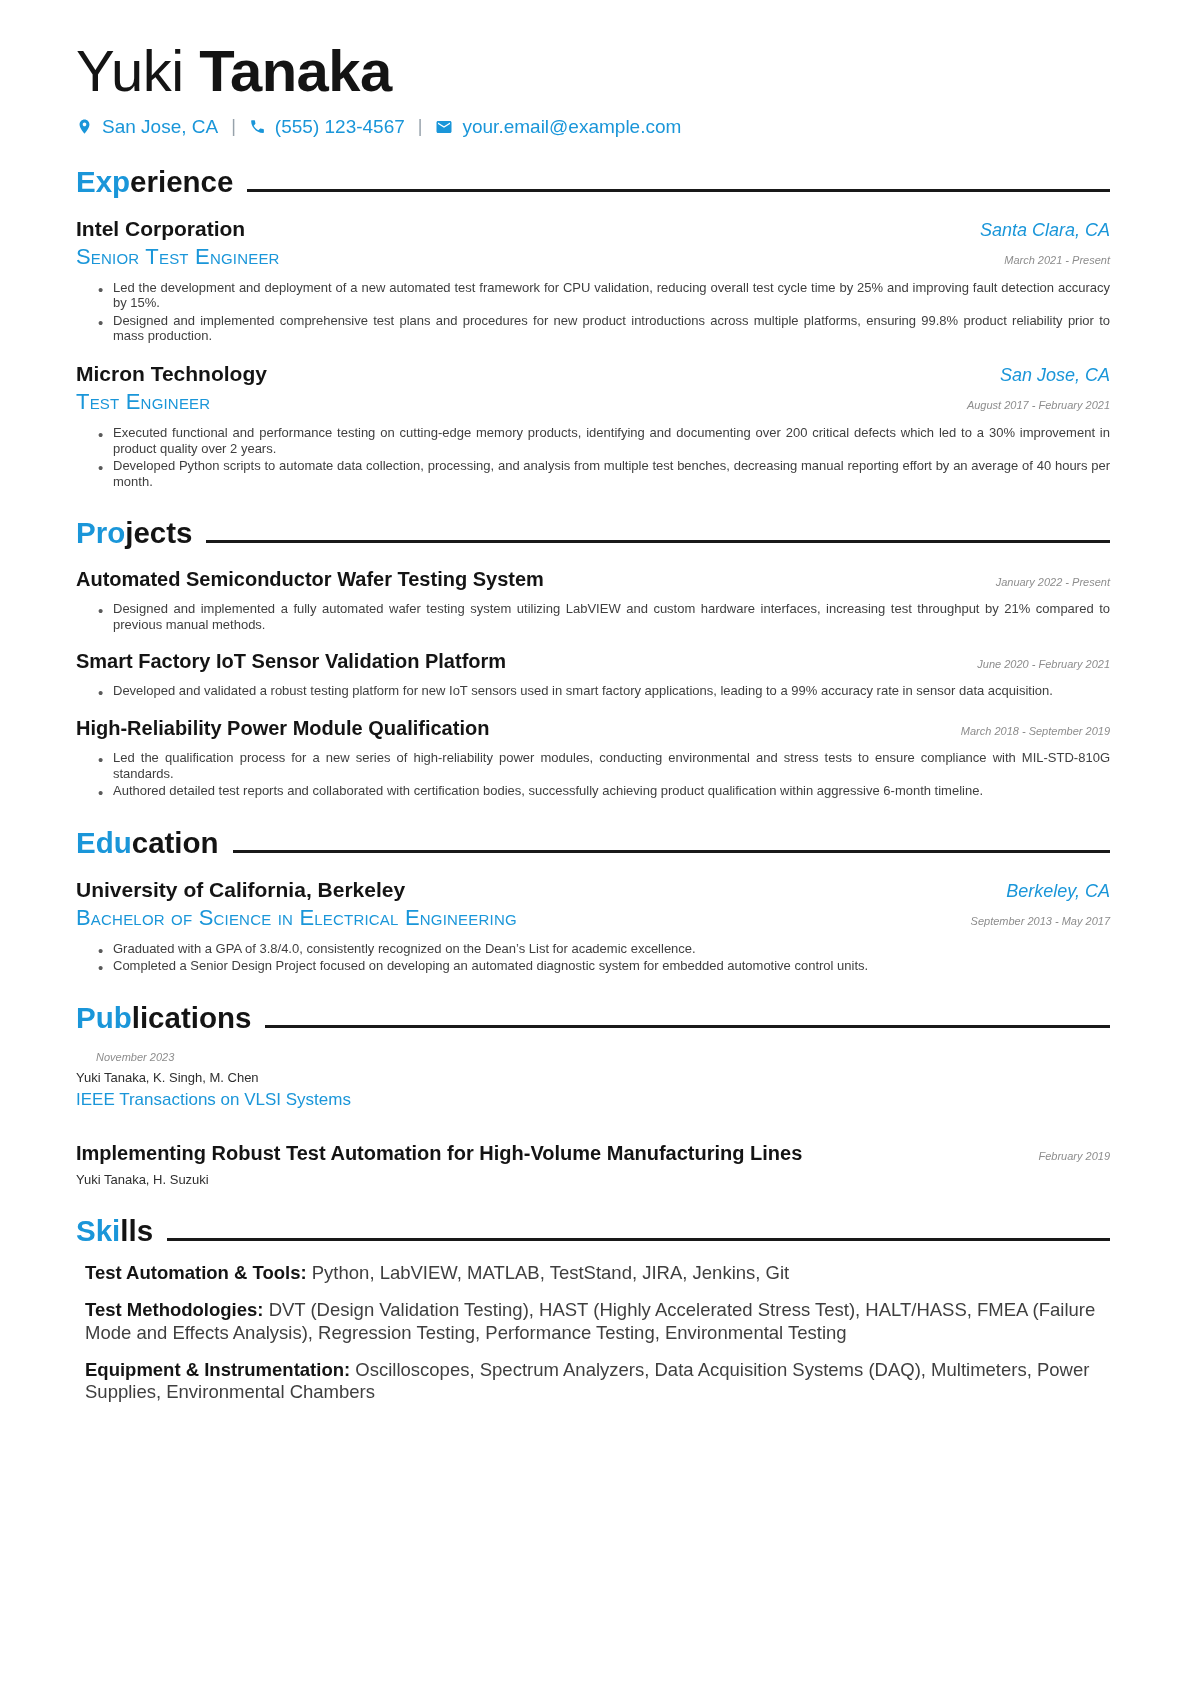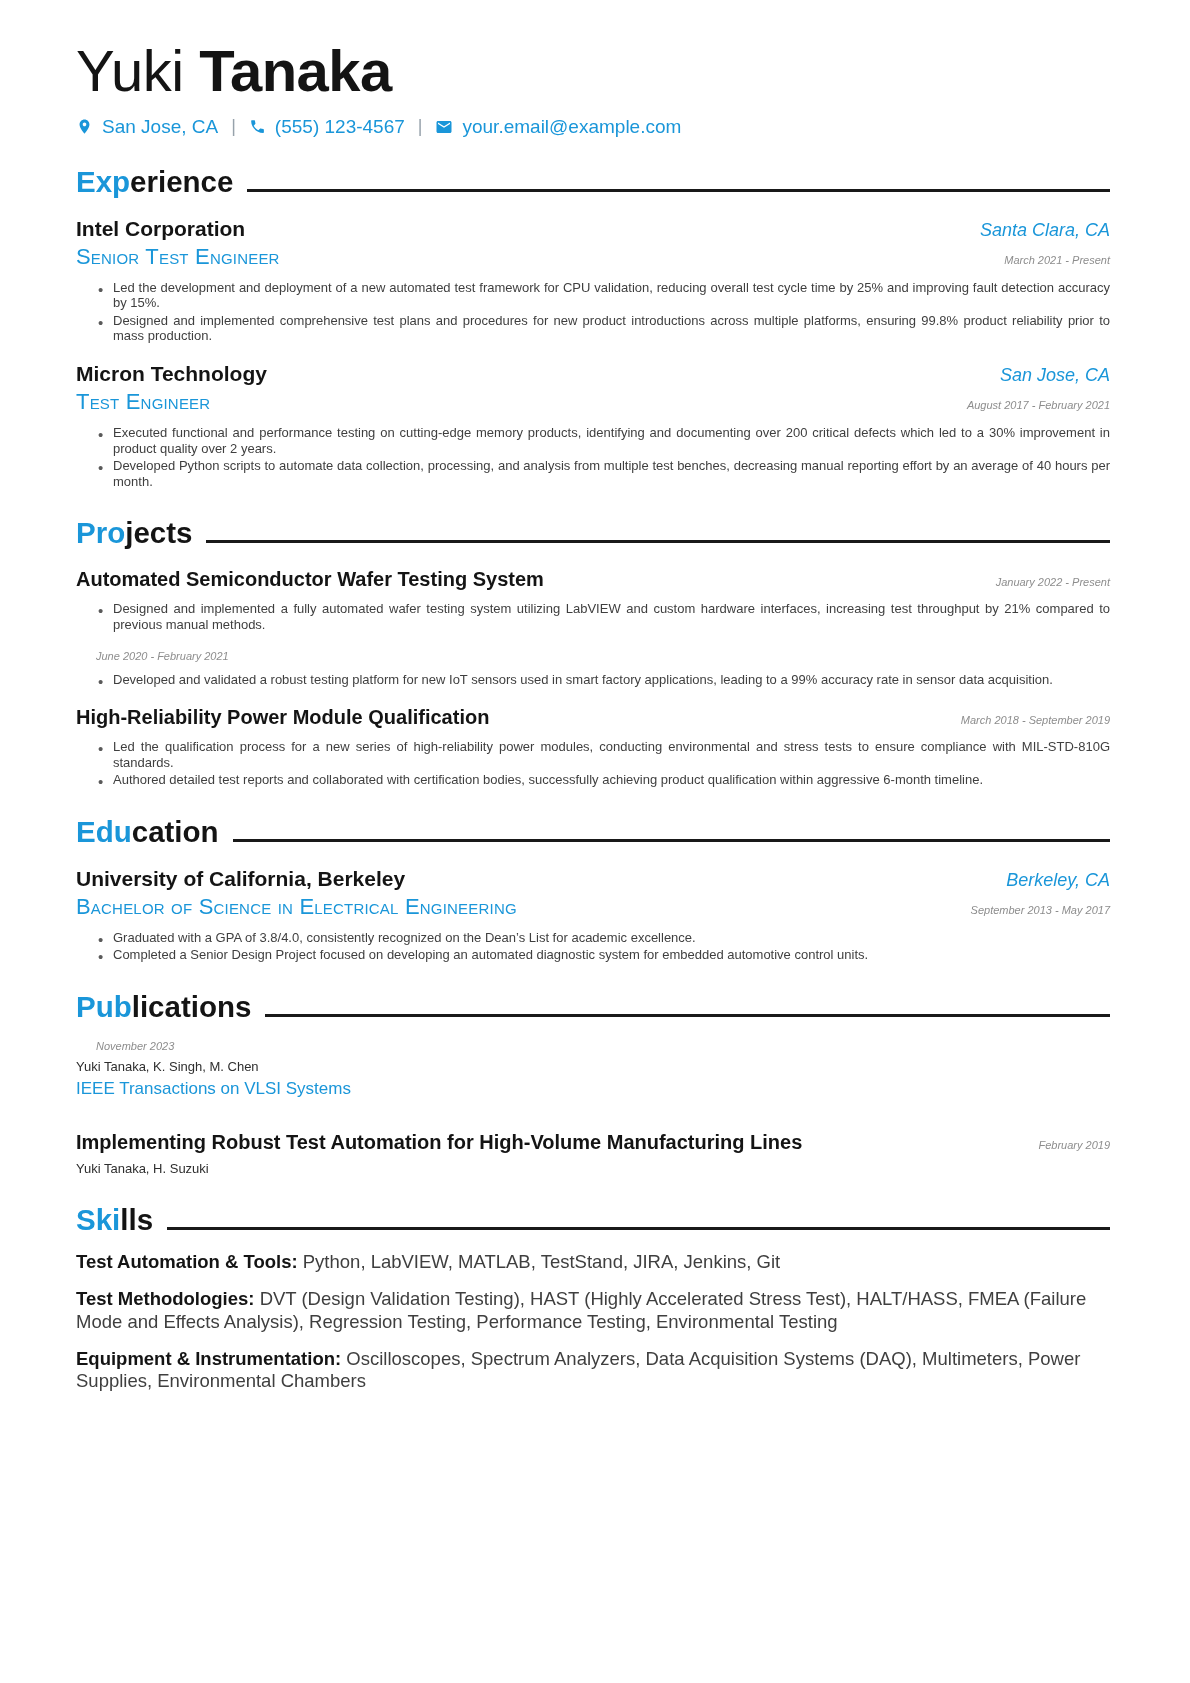--- a/index.html
+++ b/index.html
@@ -50,21 +50,21 @@
   .bullets li::before{content:"\2022";position:absolute;left:1px;top:1px;font-size:15px;color:#5a5a5a;}
 
   
   .pub{margin-top:16px;}
   .pub + .pub{margin-top:32px;}
   .pub-title{font-size:20px;font-weight:700;color:var(--ink);}
   .pub-authors{margin-top:7px;font-size:13px;color:#2e2e2e;}
   .pub-journal{margin-top:5px;font-size:17px;color:var(--accent);}
 
   
-  .skill{margin:14px 0 0;font-size:18.5px;line-height:1.24;color:var(--body);text-align:left;}
+  .skill{margin:14px 9px 0;font-size:18.5px;line-height:1.24;color:var(--body);text-align:left;}
   .skill-label{font-weight:700;color:var(--ink);}
 </style>
 </head>
 <body>
 
 <div class="page">
 
   <h1>
     <span class="first">Yuki</span>
     <span class="last">Tanaka</span>
@@ -143,20 +143,21 @@
         <span class="proj-name">Automated Semiconductor Wafer Testing System</span>
         <span class="dates">January 2022 - Present</span>
       </div>
       <ul class="bullets">
         <li>Designed and implemented a fully automated wafer testing system utilizing LabVIEW and custom hardware interfaces, increasing test throughput by 21% compared to previous manual methods.</li>
       </ul>
     </div>
 
     <div class="entry">
       <div class="row">
+        <span class="proj-name">Smart Factory IoT Sensor Validation Platform</span>
         <span class="dates">June 2020 - February 2021</span>
       </div>
       <ul class="bullets">
         <li>Developed and validated a robust testing platform for new IoT sensors used in smart factory applications, leading to a 99% accuracy rate in sensor data acquisition.</li>
       </ul>
     </div>
 
     <div class="entry">
       <div class="row">
         <span class="proj-name">High-Reliability Power Module Qualification</span>

